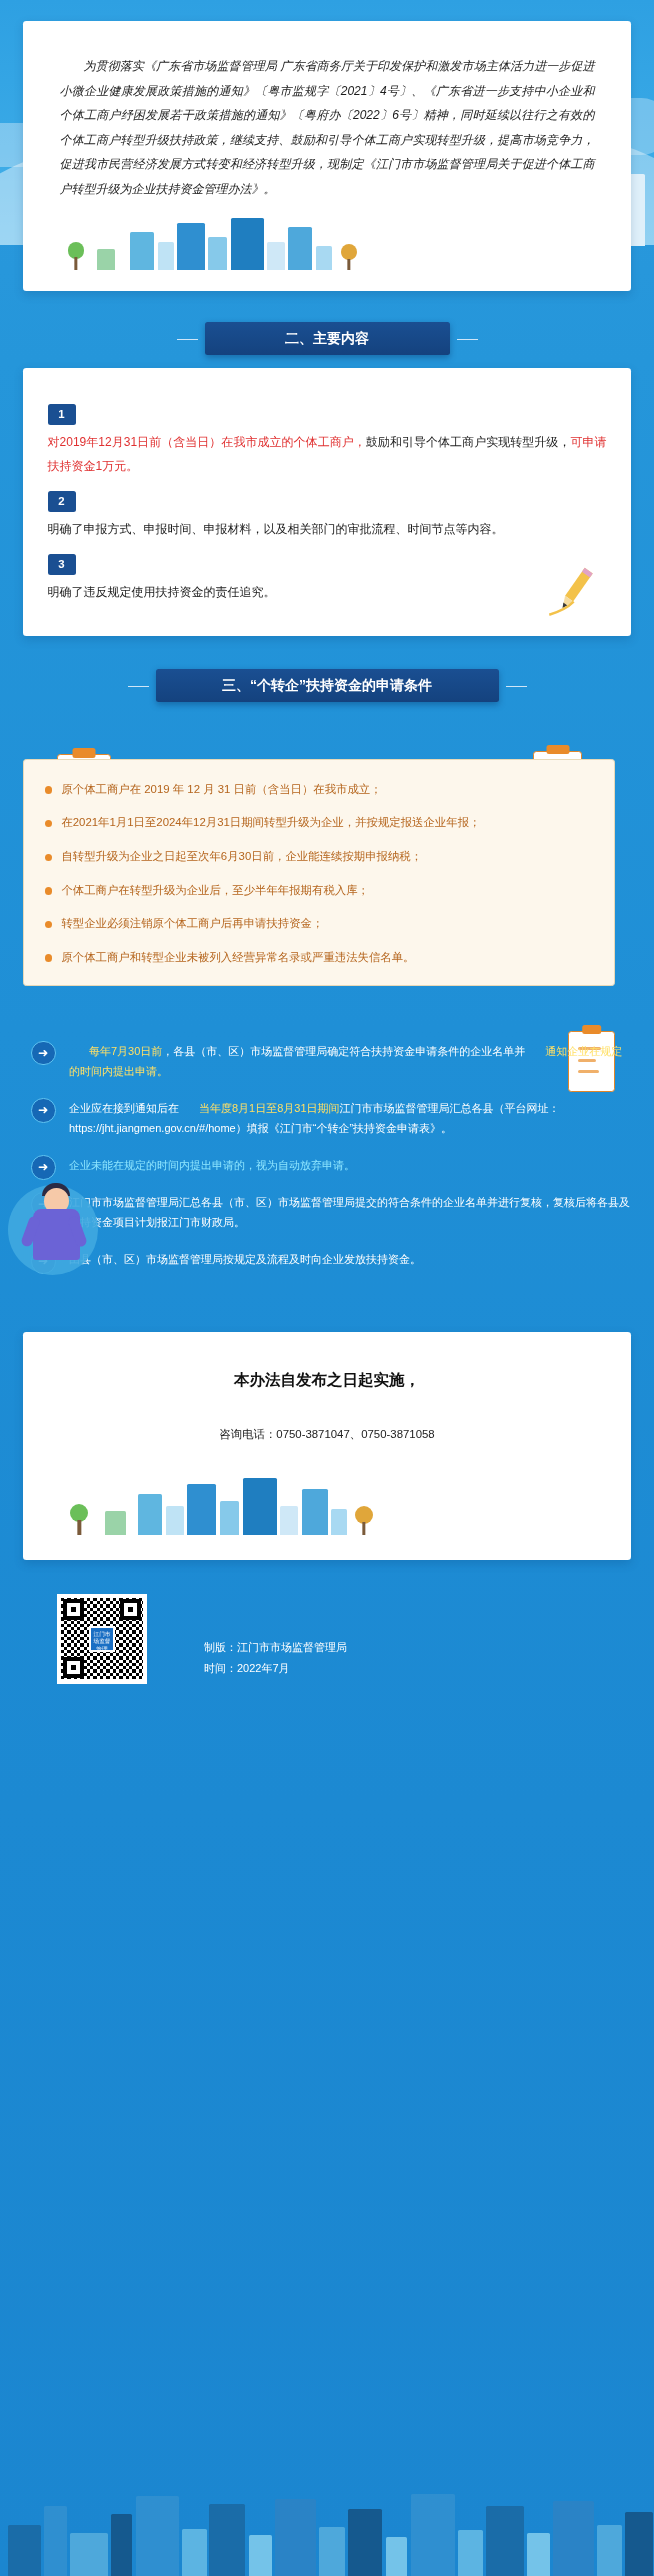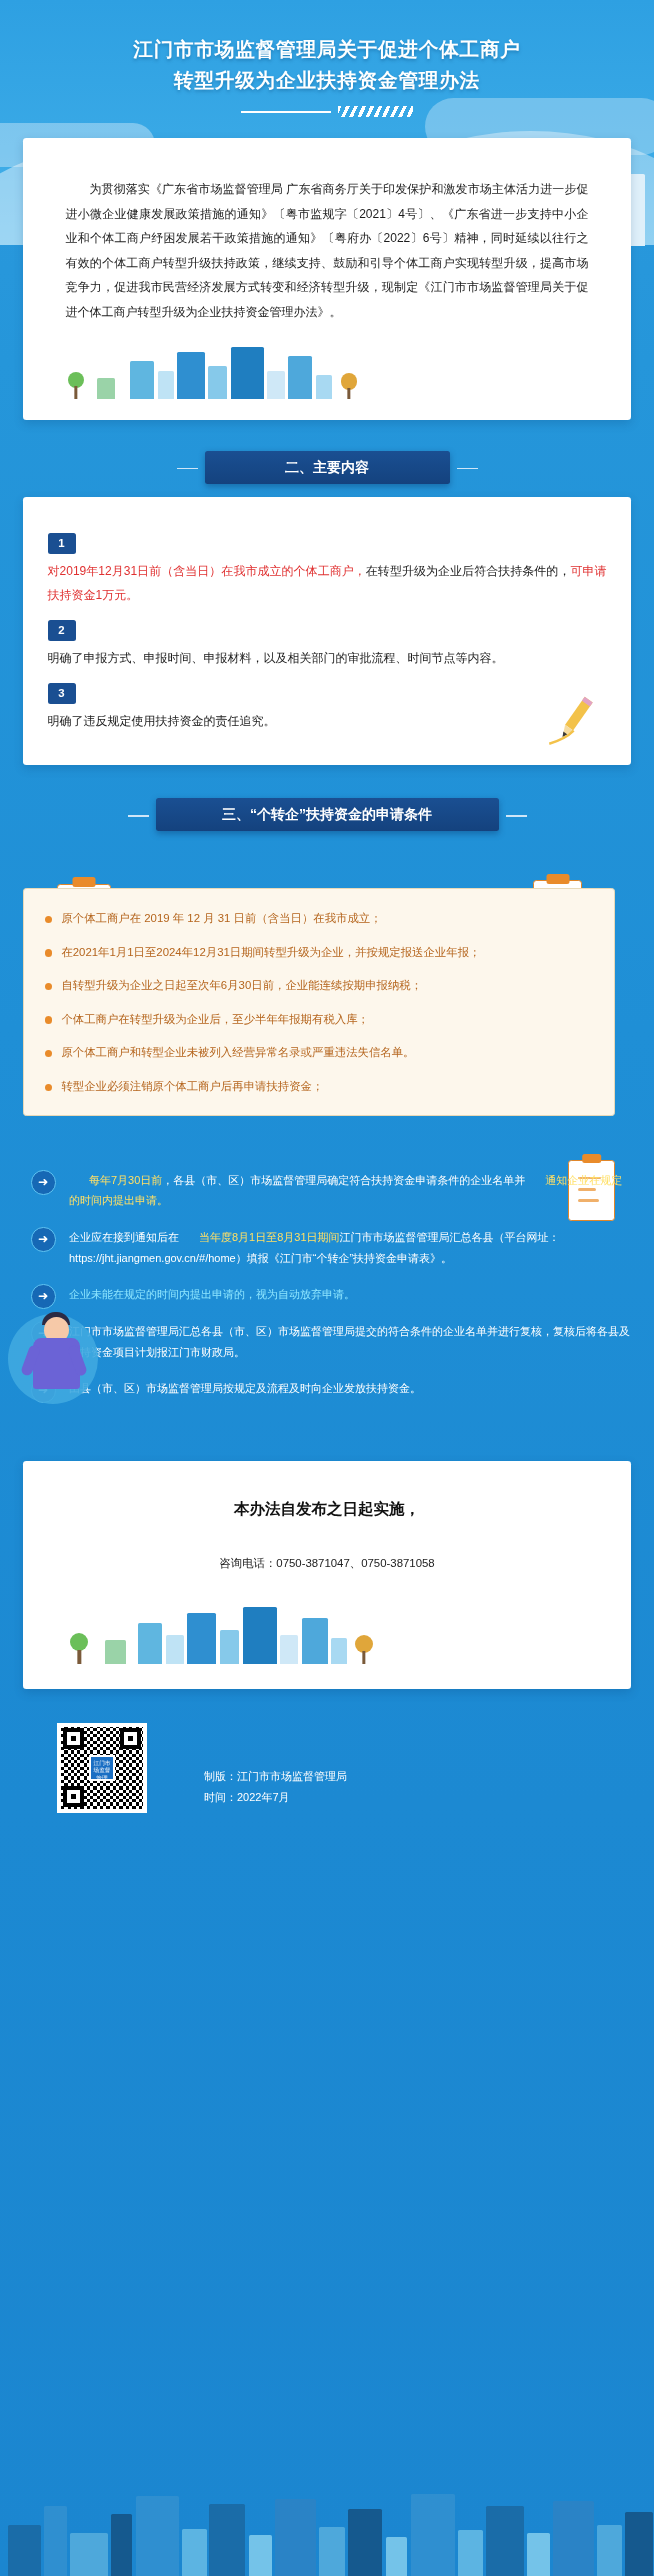--- a/index.html
+++ b/index.html
@@ -108,21 +108,21 @@
     background: #ffffff;
     border-radius: 3.3px;
     padding: 21px 24.5px;
     color: #1c1c1c;
     font-size: 12px;
     line-height: 24.5px;
     text-align: justify;
     position: relative;
     box-shadow: 0 3.3px 9.8px rgba(0,50,100,.18);
   }
-  .card p { margin: 18px; text-indent: 2em; }
+  .card p { margin: 12px; text-indent: 2em; font-style: italic; }
 
   .card-clear {
     margin: 13px 23px 0 23px;
     border-radius: 3.3px;
     padding: 0;
     position: relative;
   }
 
   
   .numlist { }
@@ -255,29 +255,20 @@
 <div class="page">
 
   <div class="sky">
     <div class="cloud c1"></div>
     <div class="cloud c2"></div>
     <div class="cloud c3"></div>
     <div class="hillwhite"></div>
     <div class="hillwhite2"></div>
   </div>
 
-  <div class="header">
-    <h1>
-      <span>江门市市场监督管理局关于促进个体工商户</span><br>
-      <span>转型升级为企业扶持资金管理办法</span>
-    </h1>
-    <div class="title-underline">
-      <div class="slashes"></div>
-    </div>
-  </div>
 
   <div class="city" style="top:123px;height:123px;">
     <div class="bld" style="left:24.5px;width:36px;height:57px;background:#bfe3f5;"></div>
     <div class="bld" style="left:64px;width:28px;height:82px;background:#8fd0ee;"></div>
     <div class="bld" style="left:95px;width:41px;height:47px;background:#e7f4fb;"></div>
     <div class="bld" style="left:139px;width:23px;height:70px;background:#6fc0e8;"></div>
     <div class="bld" style="left:165px;width:46px;height:92px;background:#d8ecf8;"></div>
     <div class="bld" style="left:214px;width:28px;height:59px;background:#9bd6f0;"></div>
     <div class="bld" style="left:245px;width:38px;height:103px;background:#f0c84a;"></div>
     <div class="bld" style="left:286px;width:24.5px;height:52px;background:#cfe8f7;"></div>
@@ -321,21 +312,21 @@
     </div>
 
     <div style="height:31px;"></div>
     <div class="section-title">二、主要内容</div>
     <div class="card">
       <div class="numlist" style="margin-top:13px;">
 
         <div class="numitem">
           <div class="numbadge">1</div>
           <div class="numtext">
-            <span class="hl-red">对2019年12月31日前（含当日）在我市成立的个体工商户，</span><span>在转型升级为企业后符合扶持条件的，</span><span class="hl-red">可申请扶持资金1万元。</span>
+            <span class="hl-red">对2019年12月31日前（含当日）在我市成立的个体工商户，</span><span>鼓励和引导个体工商户实现转型升级，</span><span class="hl-red">可申请扶持资金1万元。</span>
           </div>
         </div>
 
         <div class="numitem">
           <div class="numbadge">2</div>
           <div class="numtext">明确了申报方式、申报时间、申报材料，以及相关部门的审批流程、时间节点等内容。</div>
         </div>
 
         <div class="numitem">
           <div class="numbadge">3</div>
@@ -379,22 +370,22 @@
         <span class="clip-line" style="top:18px;width:24.5px;"></span>
         <span class="clip-line" style="top:31px;width:19.6px;"></span>
         <span class="clip-line" style="top:44px;width:23px;"></span>
       </div>
 
       <div class="bulletbox" style="margin-left:0;margin-right:16px;margin-top:57px;">
         <div class="bullet">原个体工商户在 2019 年 12 月 31 日前（含当日）在我市成立；</div>
         <div class="bullet">在2021年1月1日至2024年12月31日期间转型升级为企业，并按规定报送企业年报；</div>
         <div class="bullet">自转型升级为企业之日起至次年6月30日前，企业能连续按期申报纳税；</div>
         <div class="bullet">个体工商户在转型升级为企业后，至少半年年报期有税入库；</div>
+        <div class="bullet">转型企业必须注销原个体工商户后再申请扶持资金；</div>
         <div class="bullet">原个体工商户和转型企业未被列入经营异常名录或严重违法失信名单。</div>
-        <div class="bullet">转型企业必须注销原个体工商户后再申请扶持资金；</div>
       </div>
     </div>
 
     <div style="height:38px;"></div>
 
     <div style="position:relative;">
 
       <div style="position:absolute;right:39px;top:-9.8px;width:47px;height:61px;">
         <div class="clip-sheet" style="position:absolute;inset:0;background:#fff;border:1.6px solid #e0862a;border-radius:3.3px;"></div>
         <div class="clip-top" style="position:absolute;left:50%;transform:translateX(-50%);top:-6.5px;width:19.6px;height:9px;background:#e98b2a;border-radius:2.5px;"></div>

